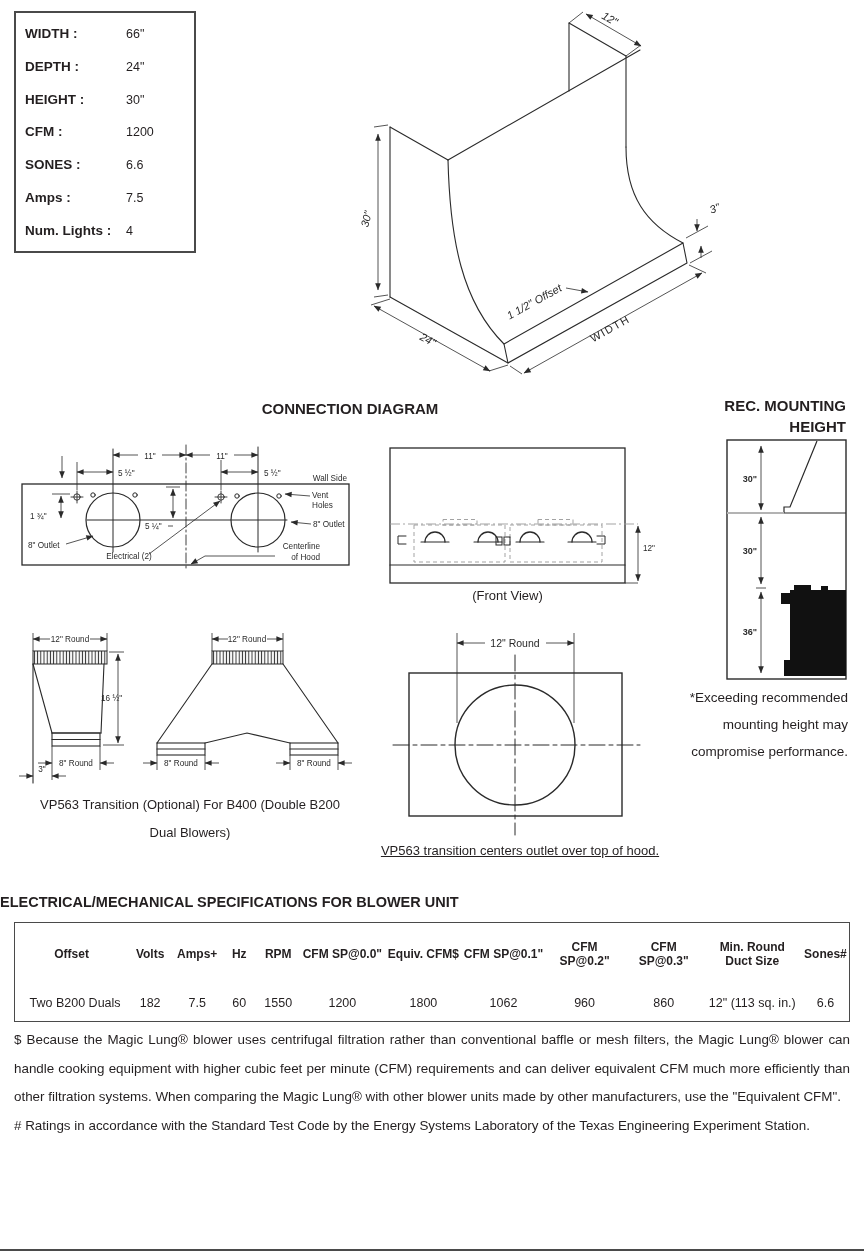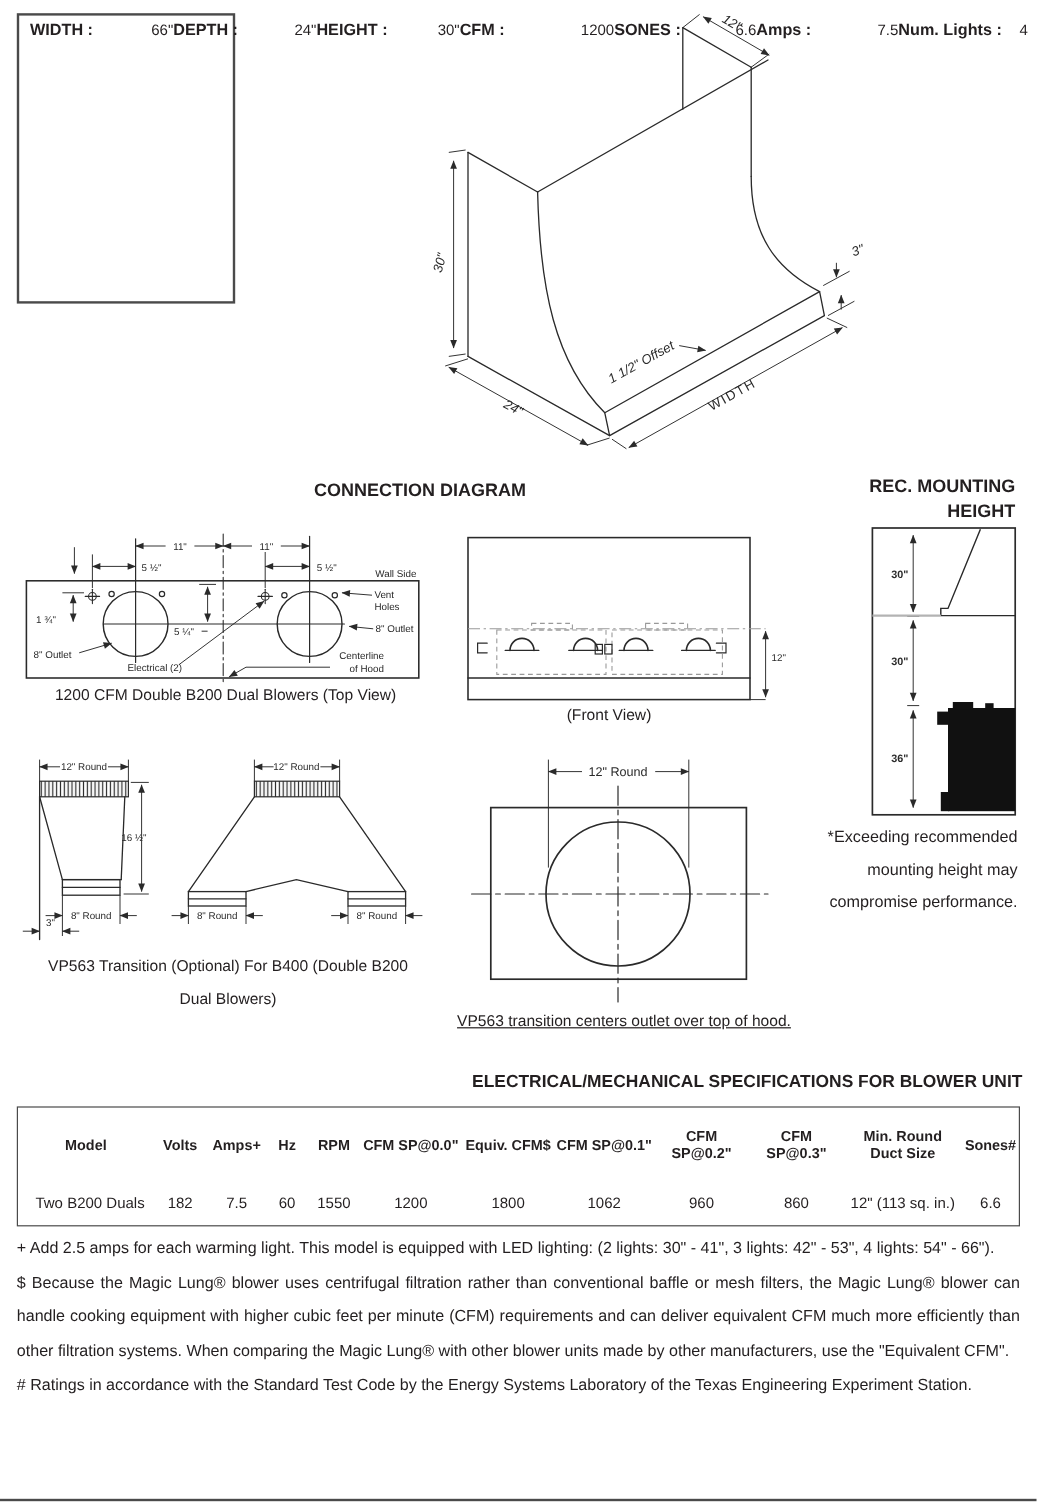--- a/index.html
+++ b/index.html
@@ -1,36 +1,36 @@
 <!DOCTYPE html>
 <html><head>
 <meta charset="utf-8">
 <style>
   html,body{margin:0;padding:0;background:#fff;}
   .page{position:relative;width:864px;height:1256px;background:#fff;overflow:hidden;
         font-family:"Liberation Sans",sans-serif;color:#231f20;}
   .abs{position:absolute;}
   
   .specbox{left:14px;top:11px;width:182px;height:242px;border:2px solid #4a4a4a;
-           display:flex;flex-direction:row;justify-content:space-around;padding:4px 0 4px 9px;box-sizing:border-box;}
+           display:flex;flex-direction:column;justify-content:space-around;padding:4px 0 4px 9px;box-sizing:border-box;}
   .specrow{display:flex;align-items:baseline;}
   .speclabel{font-weight:bold;font-size:13.5px;width:101px;flex:0 0 101px;}
   .specvalue{font-size:12.5px;}
   
   .h-title{font-weight:bold;font-size:15px;}
   .cap{font-size:13px;}
   .center{text-align:center;}
   .right{text-align:right;}
   .preline{white-space:pre-line;}
   
   svg text{font-family:"Liberation Sans",sans-serif;fill:#2a2a2a;stroke:none;}
   .dt{font-size:8.2px;}
   .di{font-size:11px;font-style:italic;}
   
-  .tbl-title{left:0;top:894px;width:852px;text-align:right;font-weight:bold;font-size:14.5px;}
+  .tbl-title{left:0;top:894px;width:852px;text-align:left;font-weight:bold;font-size:14.5px;}
   .spec-table{left:14px;top:922px;width:836px;height:100px;border:1.5px solid #4a4a4a;box-sizing:border-box;}
   table{border-collapse:collapse;table-layout:fixed;width:100%;height:100%;}
   th{font-size:12px;font-weight:bold;white-space:pre-line;vertical-align:middle;padding:2px 1px;}
   td{font-size:12.5px;text-align:center;vertical-align:middle;padding:2px 1px;}
   td.model{text-align:center;padding-left:8px;}
   
   .footnotes{left:14px;top:1026px;width:836px;font-size:13.4px;line-height:28.6px;text-align:justify;}
   .footnotes p{margin:0;}
   .botrule{left:0;top:1249px;width:864px;height:2px;background:#4a4a4a;}
 </style>
@@ -177,21 +177,20 @@
     <text class="dt" x="131" y="89">5 ¼"</text>
     <text class="dt" text-anchor="end" x="333" y="41">Wall Side</text>
     <text class="dt" x="298" y="58">Vent</text>
     <text class="dt" x="298" y="68">Holes</text>
     <text class="dt" x="299" y="87">8" Outlet</text>
     <text class="dt" x="14" y="108">8" Outlet</text>
     <text class="dt" text-anchor="middle" x="115" y="119">Electrical (2)</text>
     <text class="dt" text-anchor="end" x="306" y="109">Centerline</text>
     <text class="dt" text-anchor="end" x="306" y="120">of Hood</text>
   </svg>
-  <div class="abs cap center" style="left:8px;top:571px;width:360px;">1200 CFM Double B200 Dual Blowers (Top View)</div>
 
   <svg class="abs" style="left:385px;top:445px;" width="275" height="145" viewBox="0 0 275 145">
     <g stroke="#2a2a2a" fill="none" stroke-linecap="round">
       <rect x="5" y="3" width="235" height="135" stroke-width="1.3"></rect>
       <path d="M5,120 H240" stroke-width="1.2"></path>
     </g>
     <g stroke="#999" fill="none" stroke-width="0.9">
       <path d="M5,79 H253" stroke-dasharray="10 3 2 3"></path>
       <rect x="29" y="80" width="91" height="37" stroke-dasharray="4 3"></rect>
       <rect x="125" y="80" width="92" height="37" stroke-dasharray="4 3"></rect>
@@ -342,21 +341,21 @@
           <col style="width:84px">
           <col style="width:78px">
           <col style="width:82px">
         <col style="width:80px">
           <col style="width:78px">
           <col style="width:99px">
           <col style="width:47px">
       </colgroup>
       <tbody>
           <tr>
-        <th>Model</th>
+        <th>Offset</th>
         <th>Volts</th>
         <th>Amps+</th>
         <th>Hz</th>
         <th>RPM</th>
         <th>CFM SP@0.0"</th>
         <th>Equiv. CFM$</th>
         <th>CFM SP@0.1"</th>
         <th>CFM SP@0.2"</th>
         <th>CFM SP@0.3"</th>
         <th>Min. Round
@@ -375,19 +374,18 @@
         <td>960</td>
         <td>860</td>
         <td>12" (113 sq. in.)</td>
         <td>6.6</td>
       </tr>
     </tbody>
       </table>
   </div>
 
   <div class="abs footnotes">
-    <p>+ Add 2.5 amps for each warming light. This model is equipped with LED lighting: (2 lights: 30" - 41", 3 lights: 42" - 53", 4 lights: 54" - 66").</p>
     <p>$ Because the Magic Lung® blower uses centrifugal filtration rather than conventional baffle or mesh filters, the Magic Lung® blower can handle cooking equipment with higher cubic feet per minute (CFM) requirements and can deliver equivalent CFM much more efficiently than other filtration systems. When comparing the Magic Lung® with other blower units made by other manufacturers, use the "Equivalent CFM".</p>
     <p># Ratings in accordance with the Standard Test Code by the Energy Systems Laboratory of the Texas Engineering Experiment Station.</p>
   </div>
 
   <div class="abs botrule"></div>
 </div>
 
 </body></html>

